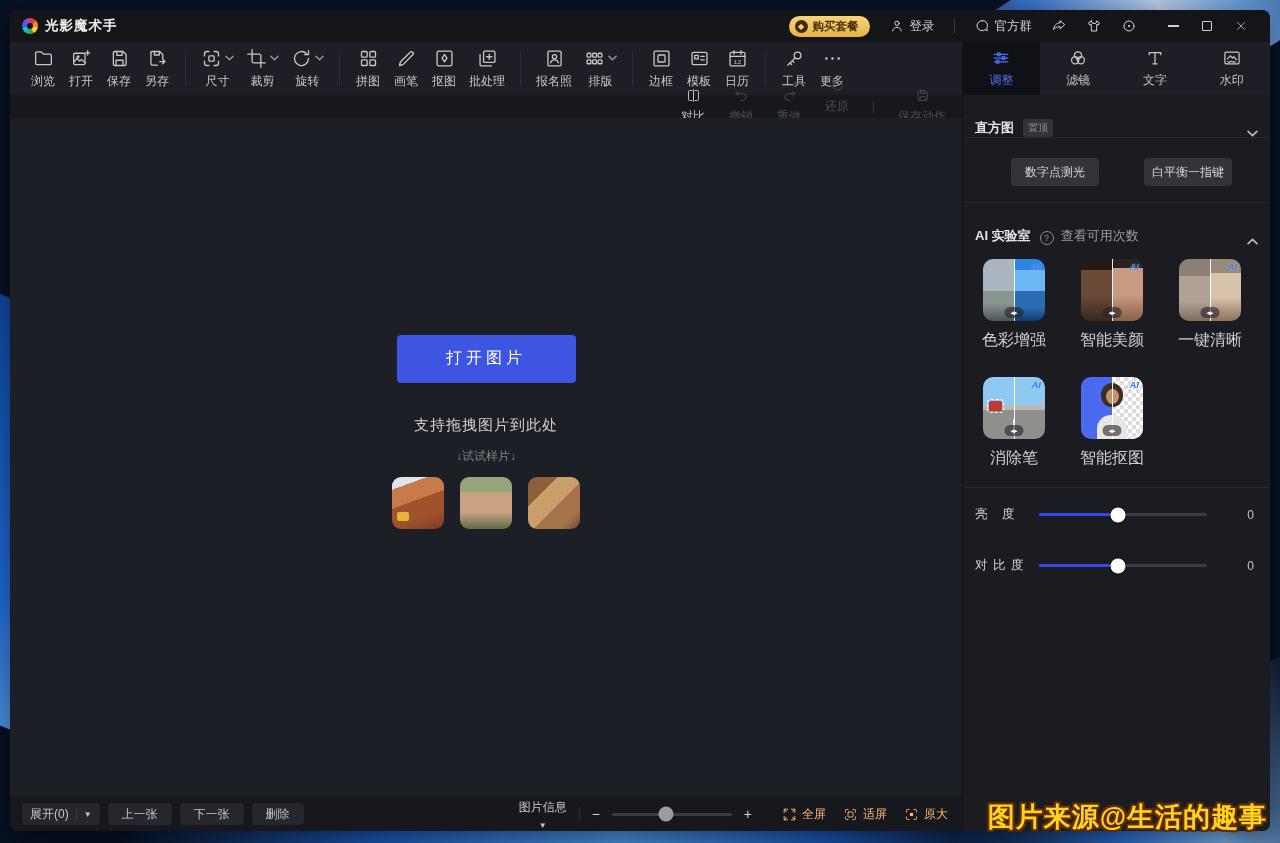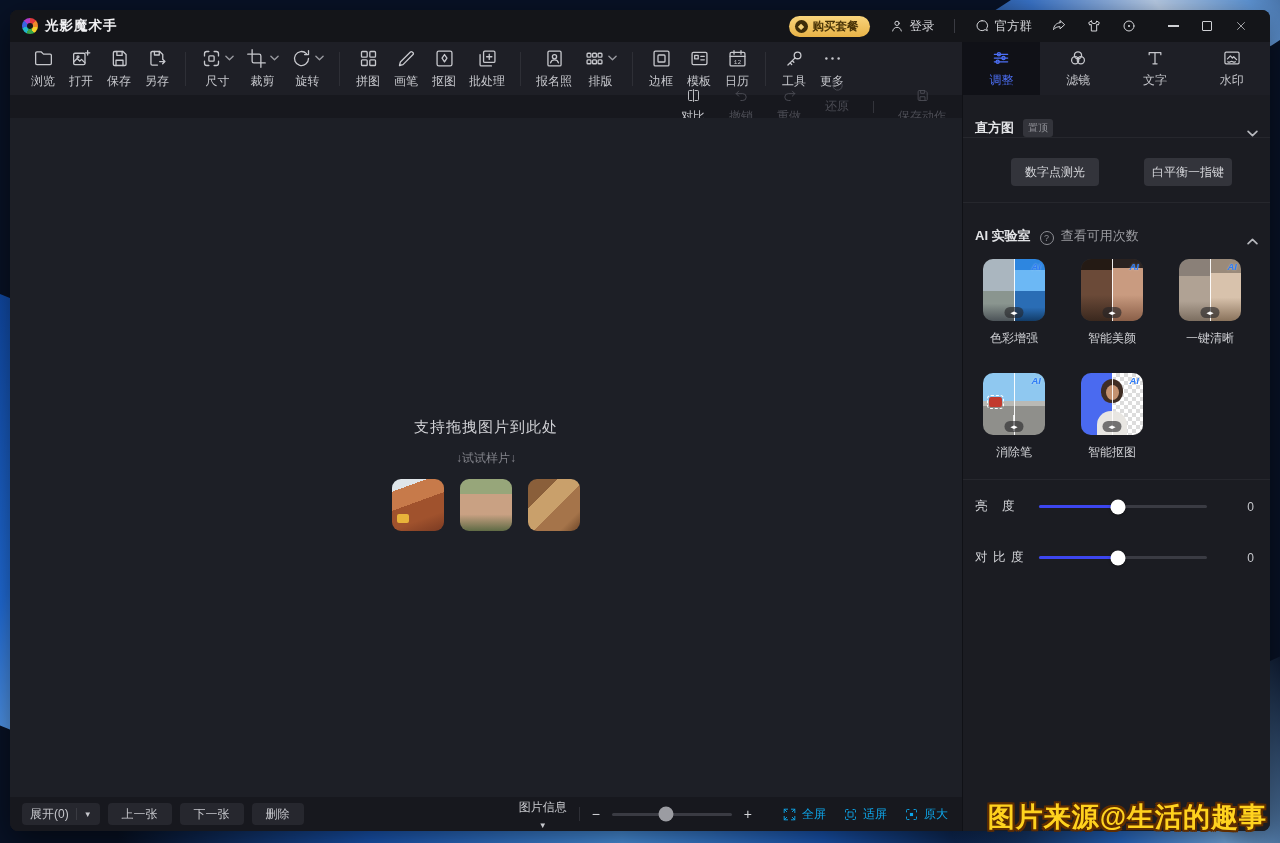--- a/index.html
+++ b/index.html
@@ -92,21 +92,21 @@
 .expand-btn{padding:0 8px;gap:7px;}
 .expand-sep{width:1px;height:12px;background:#3a3b42;}
 .dd{font-size:8px;color:#c6c7cc;}
 .bb-center{margin-left:auto;display:flex;align-items:center;gap:12px;}
 .bb-sep{width:1px;height:14px;background:#2e2f36;}
 .zoom-track{position:relative;width:120px;height:3px;border-radius:2px;background:#3a3b43;}
 .zoom-knob{position:absolute;left:45%;top:50%;transform:translate(-50%,-50%);width:15px;height:15px;
  border-radius:50%;background:#9b9ca2;}
 .zsym{font-size:14px;color:#d4d5d9;}
 .bb-right{margin-left:30px;display:flex;align-items:center;gap:17px;margin-right:2px;}
-.bb-view{display:flex;align-items:center;gap:5px;color:#0ea5e9;}
+.bb-view{display:flex;align-items:center;gap:5px;color:#fdba74;}
 .bb-view svg{width:15px;height:15px;}
 
 
 .right{width:308px;background:#1b1c22;border-left:1px solid #101116;display:flex;flex-direction:column;
  padding:0 12px;overflow:hidden;}
 .sect-head{min-height:42px;display:flex;align-items:flex-end;color:#e3e4e7;font-size:13px;font-weight:bold;}
 .badge{margin-left:9px;background:#33343b;color:#8f9096;font-size:10px;font-weight:normal;
  padding:2px 5px;border-radius:3px;}
 .head-chev{margin-left:auto;width:11px;height:7px;color:#b8b9be;}
 .hr{height:1px;background:#26272d;margin:0 -12px;flex:0 0 1px;}
@@ -123,21 +123,21 @@
 .ai-item{width:62px;display:flex;flex-direction:column;align-items:center;gap:9px;}
 .ai-thumb{width:62px;height:62px;border-radius:10px;position:relative;overflow:hidden;background:#333;}
 .half{position:absolute;top:0;bottom:0;width:50%;}
 .half.l{left:0;}.half.r{right:0;}
 .divline{position:absolute;left:50%;top:0;bottom:0;width:1px;background:rgba(255,255,255,.92);z-index:3;}
 .ai-badge{position:absolute;top:2px;right:4px;color:#2f7cf6;font-size:9.5px;font-style:italic;
  font-weight:bold;z-index:4;text-shadow:0 0 2px rgba(255,255,255,.5);}
 .cmp{position:absolute;bottom:3px;left:50%;transform:translateX(-50%);min-width:19px;height:11px;
  border-radius:6px;background:rgba(35,35,38,.6);color:#fff;font-size:7px;line-height:11px;
  text-align:center;z-index:4;padding:0 2px;}
-.ai-label{color:#cfd0d4;font-size:12px;white-space:nowrap;}
+.ai-label{color:#cfd0d4;font-size:16px;white-space:nowrap;}
 
 .t-color .l{background:linear-gradient(180deg,#aab6bf 0 52%,#8a958f 52% 72%,#4c5358 100%);}
 .t-color .r{background:linear-gradient(180deg,#2d86e0 0 18%,#6cb8f5 18% 52%,#2a6db5 52% 78%,#123c68 100%);}
 .t-face .l{background:linear-gradient(180deg,#241a14 0 18%,#6b4a38 18% 58%,#3a281e 100%);}
 .t-face .r{background:linear-gradient(180deg,#2a2220 0 14%,#c99b80 14% 58%,#8a5f48 100%);}
 .t-clear .l{background:linear-gradient(180deg,#8a8078 0 28%,#b0a294 28% 68%,#7c6e60 100%);}
 .t-clear .r{background:linear-gradient(180deg,#9a8a7a 0 22%,#d8c2ac 22% 62%,#8a735c 100%);}
 .t-erase{background:linear-gradient(180deg,#8fc8f0 0 45%,#b9b9b5 45% 54%,#8f8f8b 54% 100%);}
 .truck{position:absolute;left:6px;top:24px;width:13px;height:10px;background:#c23a2e;border-radius:2px;
  outline:1px dashed #fff;outline-offset:1px;z-index:2;}
@@ -479,20 +479,21 @@
           <svg class="icon" viewBox="0 0 24 24">
               <path d="M5 5.5A1.5 1.5 0 0 1 6.5 4H16l3.5 3.5v11A1.5 1.5 0 0 1 18 20H6.5A1.5 1.5 0 0 1 5 18.5z"></path>
               <path d="M9 4v4.5h6V4"></path>
               <path d="M8 20v-6h8v6"></path>
             </svg>
           <span>保存动作</span>
         </div>
       </div>
 
       <div class="canvas">
+        <button class="open-btn">打开图片</button>
         <div class="drag-hint">支持拖拽图片到此处</div>
         <div class="sample-hint">↓试试样片↓</div>
         <div class="samples">
           <div class="sample s1"></div>
           <div class="sample s2"></div>
           <div class="sample s3"></div>
         </div>
       </div>
 
       <div class="bottombar">

